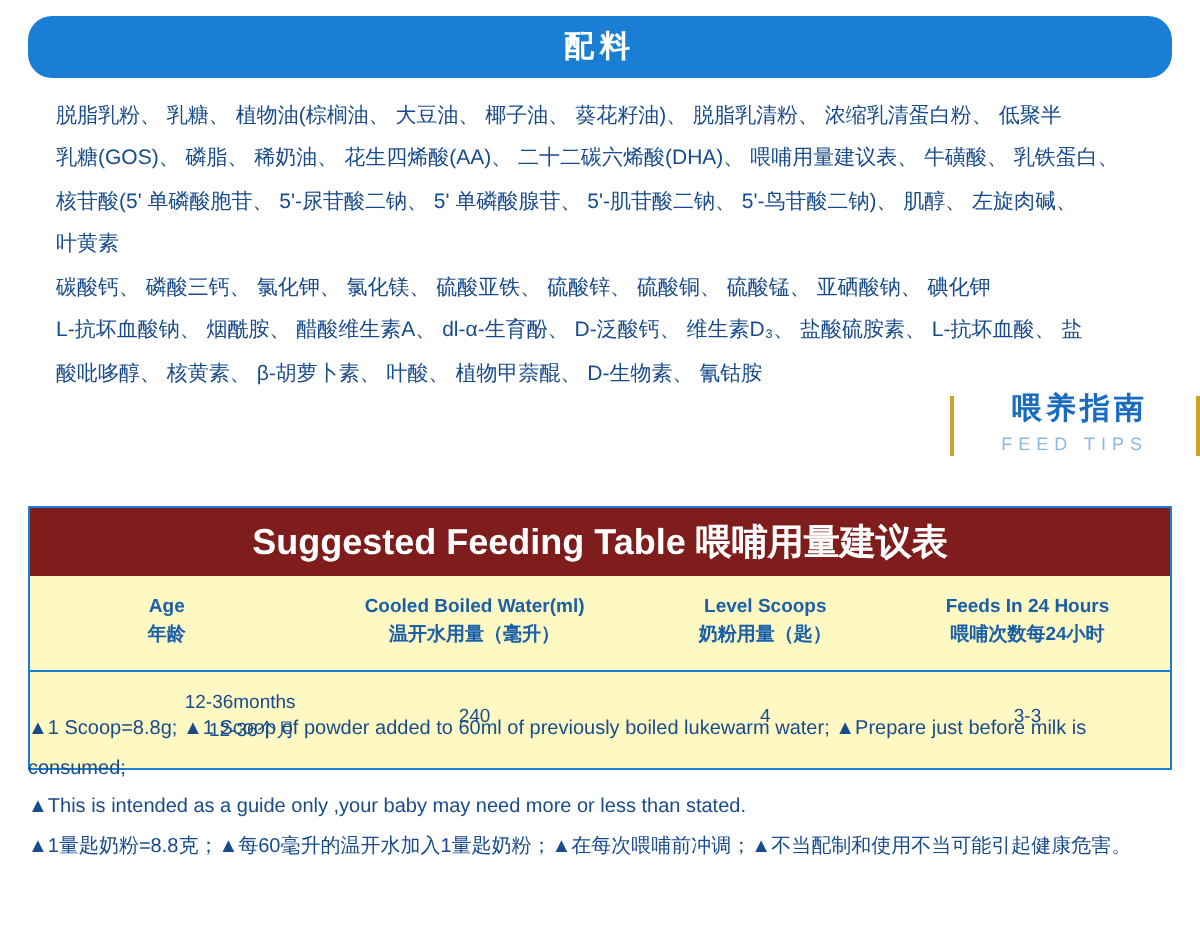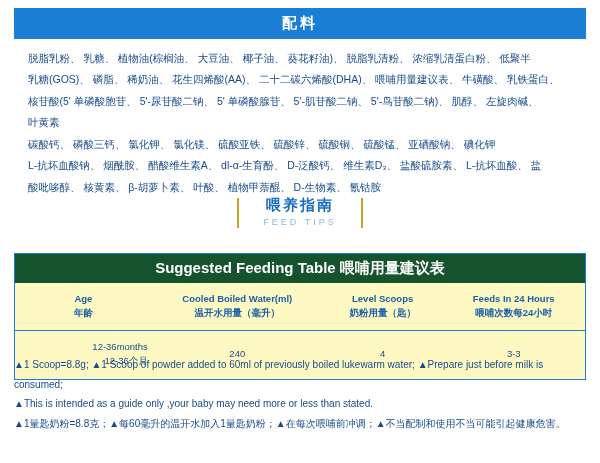--- a/index.html
+++ b/index.html
@@ -29,40 +29,40 @@
     width: 572px;
   }
   .section-banner {
     background: #1a7fd4;
     color: #ffffff;
     text-align: center;
     font-size: 15px;
     font-weight: bold;
     letter-spacing: 3px;
     padding: 6px 0 6px 0;
-    border-radius: 0;
+    border-radius: 12px;
   }
   .ingredients-body {
     padding: 10px 14px 0 14px;
     font-size: 10.5px;
     line-height: 1.85;
     color: #184b8c;
     text-align: justify;
   }
   .ingredients-body p {
     margin: 0 0 2px 0;
   }
 
   
   .feedtips {
     position: absolute;
     left: 0;
     top: 196px;
     width: 600px;
-    text-align: center;
+    text-align: right;
   }
   .feedtips-inner {
     display: inline-block;
     position: relative;
     padding: 0 26px;
   }
   .feedtips-title {
     font-size: 15px;
     font-weight: bold;
     color: #1a6cc0;
@@ -90,24 +90,24 @@
   
   .table-block {
     position: absolute;
     left: 14px;
     top: 253px;
     width: 572px;
     border: 1px solid #1a7fd4;
     box-sizing: border-box;
   }
   .table-title {
-    background: #14532d;
+    background: #7f1d1d;
     color: #ffffff;
     text-align: center;
-    font-size: 15px;
+    font-size: 18px;
     font-weight: bold;
     padding: 5px 0;
   }
   table.feed {
     width: 100%;
     border-collapse: collapse;
     background: #fef9c3;
   }
   table.feed th {
     color: #1a5fa8;

